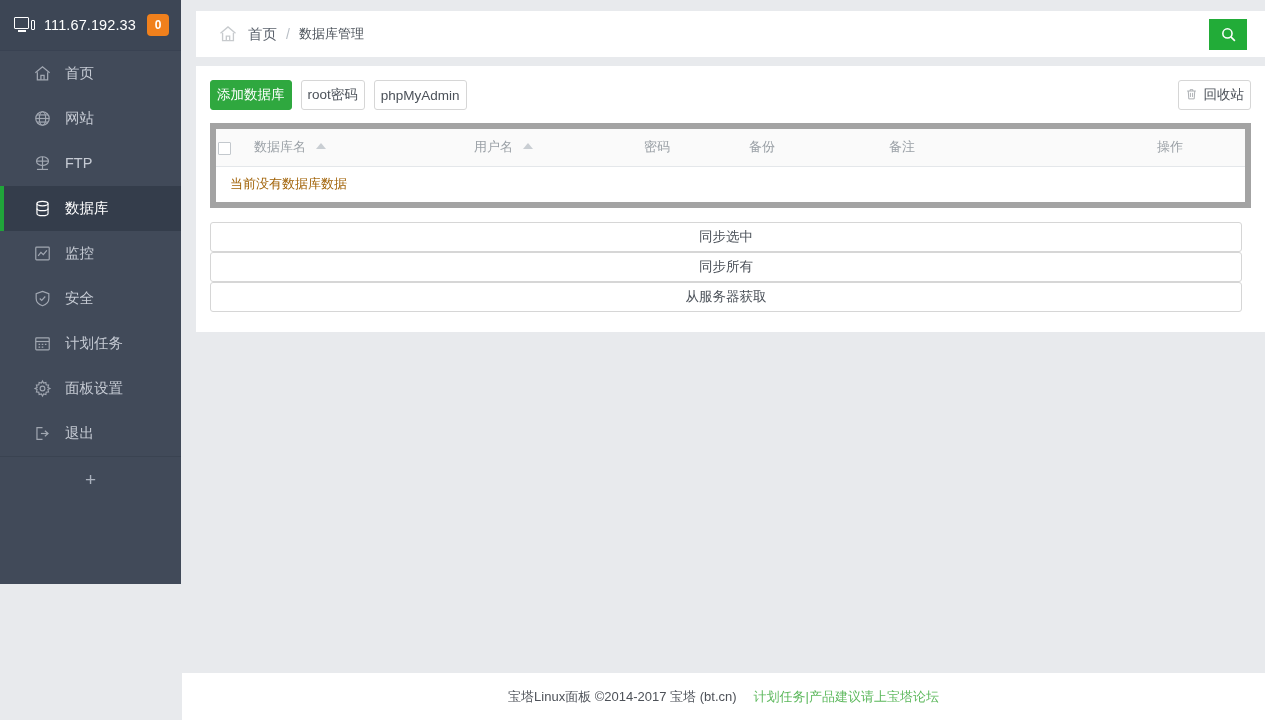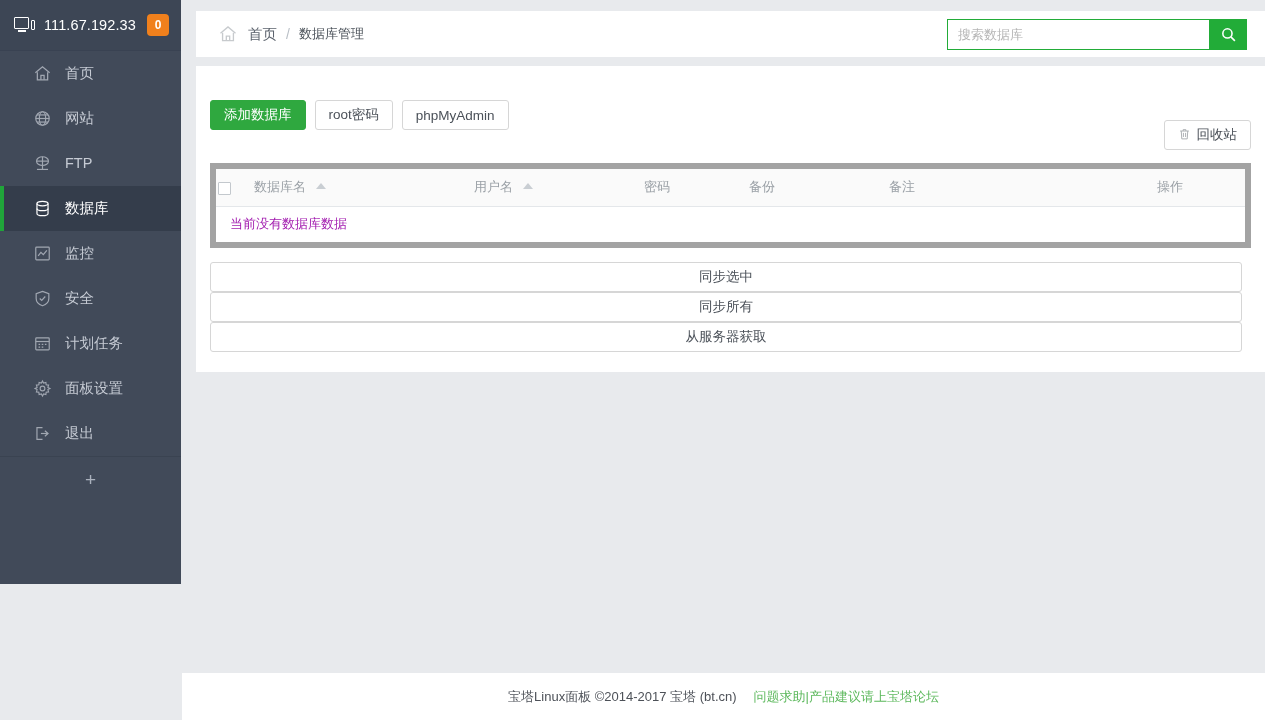--- a/index.html
+++ b/index.html
@@ -147,35 +147,35 @@
     background: #ffffff;
     padding: 14px 14px 20px 14px;
   }
 
   
   #toolbar {
     display: flex; align-items: center;
     margin-bottom: 13px;
   }
   .btn {
-    height: 30px; padding: 0 13px;
+    height: 30px; padding: 0 6px;
     border: 1px solid #d6d6d6; background: #fff;
     border-radius: 3px;
     font-size: 13.5px; color: #4b5159;
     display: inline-flex; align-items: center; justify-content: center;
     cursor: pointer; white-space: nowrap;
     font-family: "Liberation Sans", sans-serif;
     margin-right: 9px;
     text-align: right;
   }
   .btn.primary {
     background: #2fa83f; border-color: #2fa83f; color: #ffffff;
     font-size: 13.5px;
   }
-  .btn.recycle { margin-right: 0; margin-top: 40px; }
+  .btn.recycle { margin-right: 0; }
   .btn.recycle .tico { margin-right: 6px; opacity: .6; }
   #toolbar-right { margin-left: auto; display: flex; }
 
   
   #tbl-wrap { border: 6px solid #a3a3a3; }
   #tbl { width: 100%; border-collapse: collapse; table-layout: fixed; }
   #tbl thead th {
     height: 37px;
     background: #fafafa;
     border-bottom: 1px solid #e4e7ea;
@@ -202,21 +202,21 @@
     display: inline-block;
     width: 0; height: 0; margin-left: 6px;
     border-left: 5px solid transparent;
     border-right: 5px solid transparent;
     border-bottom: 6px solid #c9ced3;
     vertical-align: 2px;
     cursor: pointer;
   }
   #empty-row td {
     height: 36px;
-    font-size: 13px; color: #a21caf;
+    font-size: 13px; color: #a16207;
     padding-left: 14px;
     background: #fff;
   }
 
   
   #bottom-actions { display: flex; margin-top: 14px; flex-direction: column; }
   #bottom-actions .btn { font-size: 13.5px; }
 
   
   #footer {
@@ -373,21 +373,20 @@
                 <path d="M5.5 10.5 V20 H18.5 V10.5"></path>
               <path d="M10 20 V14.5 H14 V20"></path>
             </svg>
           </span>
           <span class="bc-link">首页</span>
           <span class="bc-sep">/</span>
           <span class="bc-current">数据库管理</span>
         </div>
 
         <div id="searchbox">
-          <input id="search-input" type="text" placeholder="搜索数据库" style="">
           <div id="search-btn">
             <svg width="17" height="17" viewBox="0 0 24 24" fill="none" stroke="#ffffff" stroke-width="2.2">
               <circle cx="10.5" cy="10.5" r="6.5"></circle>
                 <path d="M15.4 15.4 L21 21"></path>
             </svg>
           </div>
         </div>
 
       </div>
     </div>
@@ -456,17 +455,17 @@
           <div class="btn">同步所有</div>
           <div class="btn">从服务器获取</div>
         </div>
 
       </div>
       <div id="content-spacer"></div>
     </div>
 
     <div id="footer">
       <span id="footer-text">宝塔Linux面板 ©2014-2017 宝塔 (bt.cn)</span>
-      <span id="footer-link">问题求助|产品建议请上宝塔论坛</span>
+      <span id="footer-link">计划任务|产品建议请上宝塔论坛</span>
     </div>
 
   </div>
 </div>
 
 </body></html>

